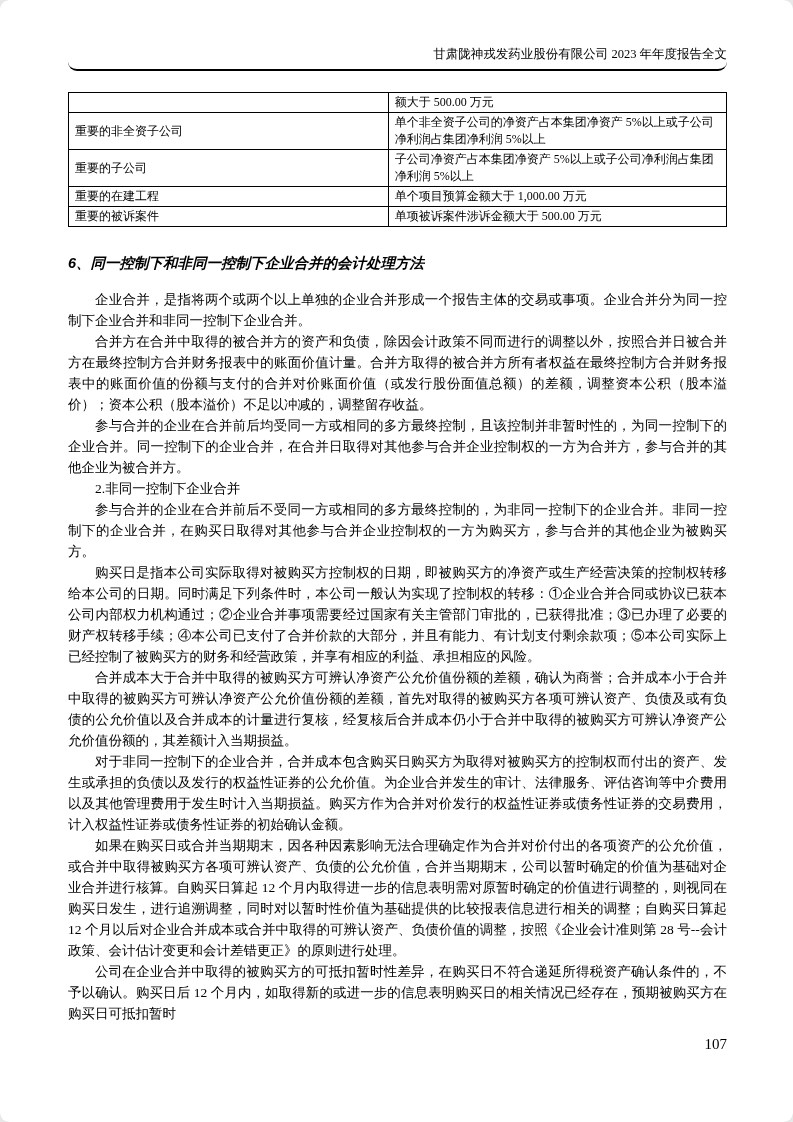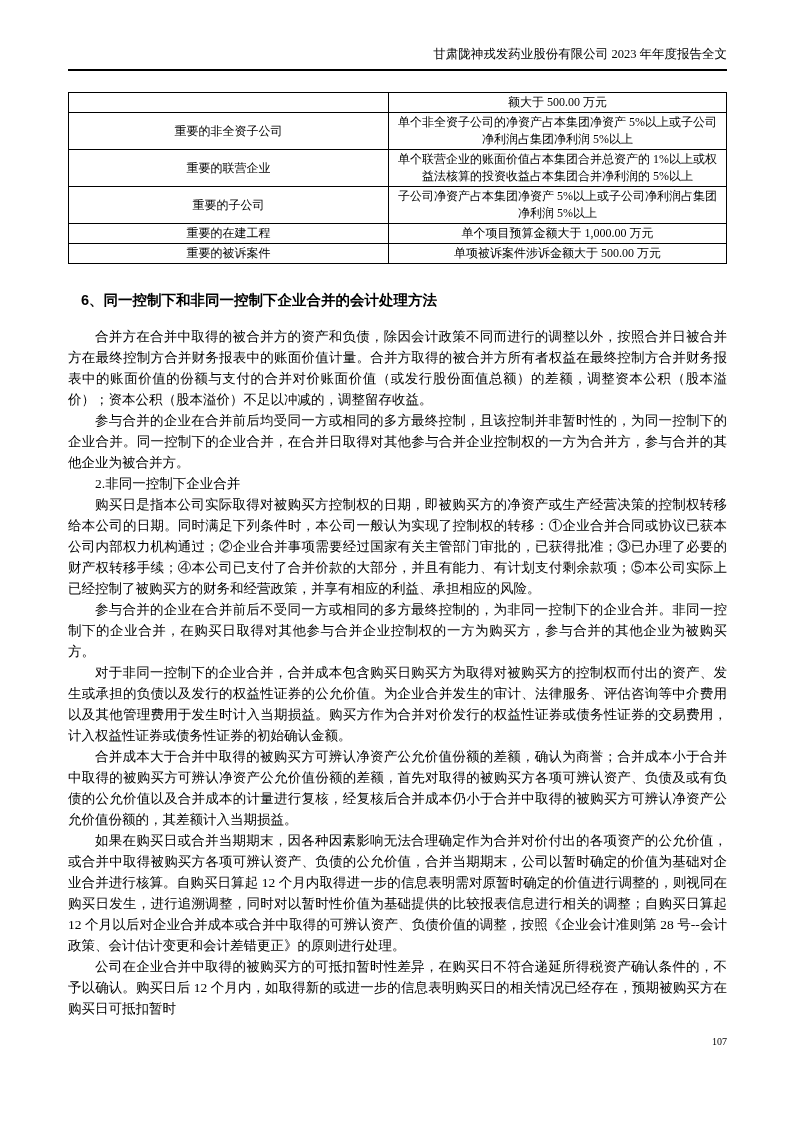--- a/index.html
+++ b/index.html
@@ -1,15 +1,15 @@
 <!DOCTYPE html>
 <html><head>
 <meta charset="utf-8">
 <style>
-  * { box-sizing: border-box; }
+  * { box-sizing: border-box; border-radius: 9px; }
   html, body { margin: 0; padding: 0; background: #e8e8e8; }
   .page {
     position: relative;
     width: 793px;
     height: 1122px;
     margin: 0 auto;
     background: #ffffff;
     font-family: "Liberation Serif", serif;
     color: #000000;
     overflow: hidden;
@@ -28,43 +28,43 @@
     width: 100%;
     border-collapse: collapse;
     margin-top: 21px;
     font-size: 12px;
   }
   table.criteria td {
     border: 1px solid #000000;
     padding: 1px 6px;
     line-height: 17px;
     vertical-align: middle;
-    text-align: center;
   }
   table.criteria td.c1 { width: 48.6%; }
   h2.section-heading {
     font-family: "Liberation Sans", sans-serif;
     font-size: 14.5px;
     font-weight: bold;
-    margin: 27px 0 0 13px;
+    margin: 27px 0 0 0;
     line-height: 18px;
+    font-style: italic;
   }
   .body-text { margin-top: 17px; }
   .body-text p {
     margin: 0;
     font-size: 13.5px;
     line-height: 21px;
     text-align: justify;
     text-indent: 2em;
   }
   .page-number {
     position: absolute;
     right: 66px;
     top: 1036px;
-    font-size: 10px;
+    font-size: 15px;
   }
 </style>
 </head>
 <body>
 
 <div class="page">
   <div class="content">
 
     <div class="doc-header">
       <span>甘肃陇神戎发药业股份有限公司 2023 年年度报告全文</span>
@@ -74,48 +74,45 @@
       <tbody>
         <tr>
           <td class="c1"></td>
           <td class="c2">额大于 500.00 万元</td>
         </tr>
         <tr>
           <td class="c1">重要的非全资子公司</td>
           <td class="c2">单个非全资子公司的净资产占本集团净资产 5%以上或子公司净利润占集团净利润 5%以上</td>
         </tr>
         <tr>
-          <td class="c1">重要的联营企业</td>
-          <td class="c2">单个联营企业的账面价值占本集团合并总资产的 1%以上或权益法核算的投资收益占本集团合并净利润的 5%以上</td>
-        </tr>
-        <tr>
           <td class="c1">重要的子公司</td>
           <td class="c2">子公司净资产占本集团净资产 5%以上或子公司净利润占集团净利润 5%以上</td>
         </tr>
         <tr>
           <td class="c1">重要的在建工程</td>
           <td class="c2">单个项目预算金额大于 1,000.00 万元</td>
         </tr>
         <tr>
           <td class="c1">重要的被诉案件</td>
           <td class="c2">单项被诉案件涉诉金额大于 500.00 万元</td>
         </tr>
       </tbody>
     </table>
 
     <h2 class="section-heading">6、同一控制下和非同一控制下企业合并的会计处理方法</h2>
 
     <div class="body-text">
+      <p>企业合并，是指将两个或两个以上单独的企业合并形成一个报告主体的交易或事项。企业合并分为同一控制下企业合并和非同一控制下企业合并。</p>
       <p>合并方在合并中取得的被合并方的资产和负债，除因会计政策不同而进行的调整以外，按照合并日被合并方在最终控制方合并财务报表中的账面价值计量。合并方取得的被合并方所有者权益在最终控制方合并财务报表中的账面价值的份额与支付的合并对价账面价值（或发行股份面值总额）的差额，调整资本公积（股本溢价）；资本公积（股本溢价）不足以冲减的，调整留存收益。</p>
       <p>参与合并的企业在合并前后均受同一方或相同的多方最终控制，且该控制并非暂时性的，为同一控制下的企业合并。同一控制下的企业合并，在合并日取得对其他参与合并企业控制权的一方为合并方，参与合并的其他企业为被合并方。</p>
       <p>2.非同一控制下企业合并</p>
+      <p>参与合并的企业在合并前后不受同一方或相同的多方最终控制的，为非同一控制下的企业合并。非同一控制下的企业合并，在购买日取得对其他参与合并企业控制权的一方为购买方，参与合并的其他企业为被购买方。</p>
       <p>购买日是指本公司实际取得对被购买方控制权的日期，即被购买方的净资产或生产经营决策的控制权转移给本公司的日期。同时满足下列条件时，本公司一般认为实现了控制权的转移：①企业合并合同或协议已获本公司内部权力机构通过；②企业合并事项需要经过国家有关主管部门审批的，已获得批准；③已办理了必要的财产权转移手续；④本公司已支付了合并价款的大部分，并且有能力、有计划支付剩余款项；⑤本公司实际上已经控制了被购买方的财务和经营政策，并享有相应的利益、承担相应的风险。</p>
-      <p>参与合并的企业在合并前后不受同一方或相同的多方最终控制的，为非同一控制下的企业合并。非同一控制下的企业合并，在购买日取得对其他参与合并企业控制权的一方为购买方，参与合并的其他企业为被购买方。</p>
+      <p>合并成本大于合并中取得的被购买方可辨认净资产公允价值份额的差额，确认为商誉；合并成本小于合并中取得的被购买方可辨认净资产公允价值份额的差额，首先对取得的被购买方各项可辨认资产、负债及或有负债的公允价值以及合并成本的计量进行复核，经复核后合并成本仍小于合并中取得的被购买方可辨认净资产公允价值份额的，其差额计入当期损益。</p>
       <p>对于非同一控制下的企业合并，合并成本包含购买日购买方为取得对被购买方的控制权而付出的资产、发生或承担的负债以及发行的权益性证券的公允价值。为企业合并发生的审计、法律服务、评估咨询等中介费用以及其他管理费用于发生时计入当期损益。购买方作为合并对价发行的权益性证券或债务性证券的交易费用，计入权益性证券或债务性证券的初始确认金额。</p>
-      <p>合并成本大于合并中取得的被购买方可辨认净资产公允价值份额的差额，确认为商誉；合并成本小于合并中取得的被购买方可辨认净资产公允价值份额的差额，首先对取得的被购买方各项可辨认资产、负债及或有负债的公允价值以及合并成本的计量进行复核，经复核后合并成本仍小于合并中取得的被购买方可辨认净资产公允价值份额的，其差额计入当期损益。</p>
       <p>如果在购买日或合并当期期末，因各种因素影响无法合理确定作为合并对价付出的各项资产的公允价值，或合并中取得被购买方各项可辨认资产、负债的公允价值，合并当期期末，公司以暂时确定的价值为基础对企业合并进行核算。自购买日算起 12 个月内取得进一步的信息表明需对原暂时确定的价值进行调整的，则视同在购买日发生，进行追溯调整，同时对以暂时性价值为基础提供的比较报表信息进行相关的调整；自购买日算起 12 个月以后对企业合并成本或合并中取得的可辨认资产、负债价值的调整，按照《企业会计准则第 28 号--会计政策、会计估计变更和会计差错更正》的原则进行处理。</p>
       <p>公司在企业合并中取得的被购买方的可抵扣暂时性差异，在购买日不符合递延所得税资产确认条件的，不予以确认。购买日后 12 个月内，如取得新的或进一步的信息表明购买日的相关情况已经存在，预期被购买方在购买日可抵扣暂时</p>
     </div>
 
   </div>
 
   <div class="page-number">107</div>
 </div>
 
 </body></html>

